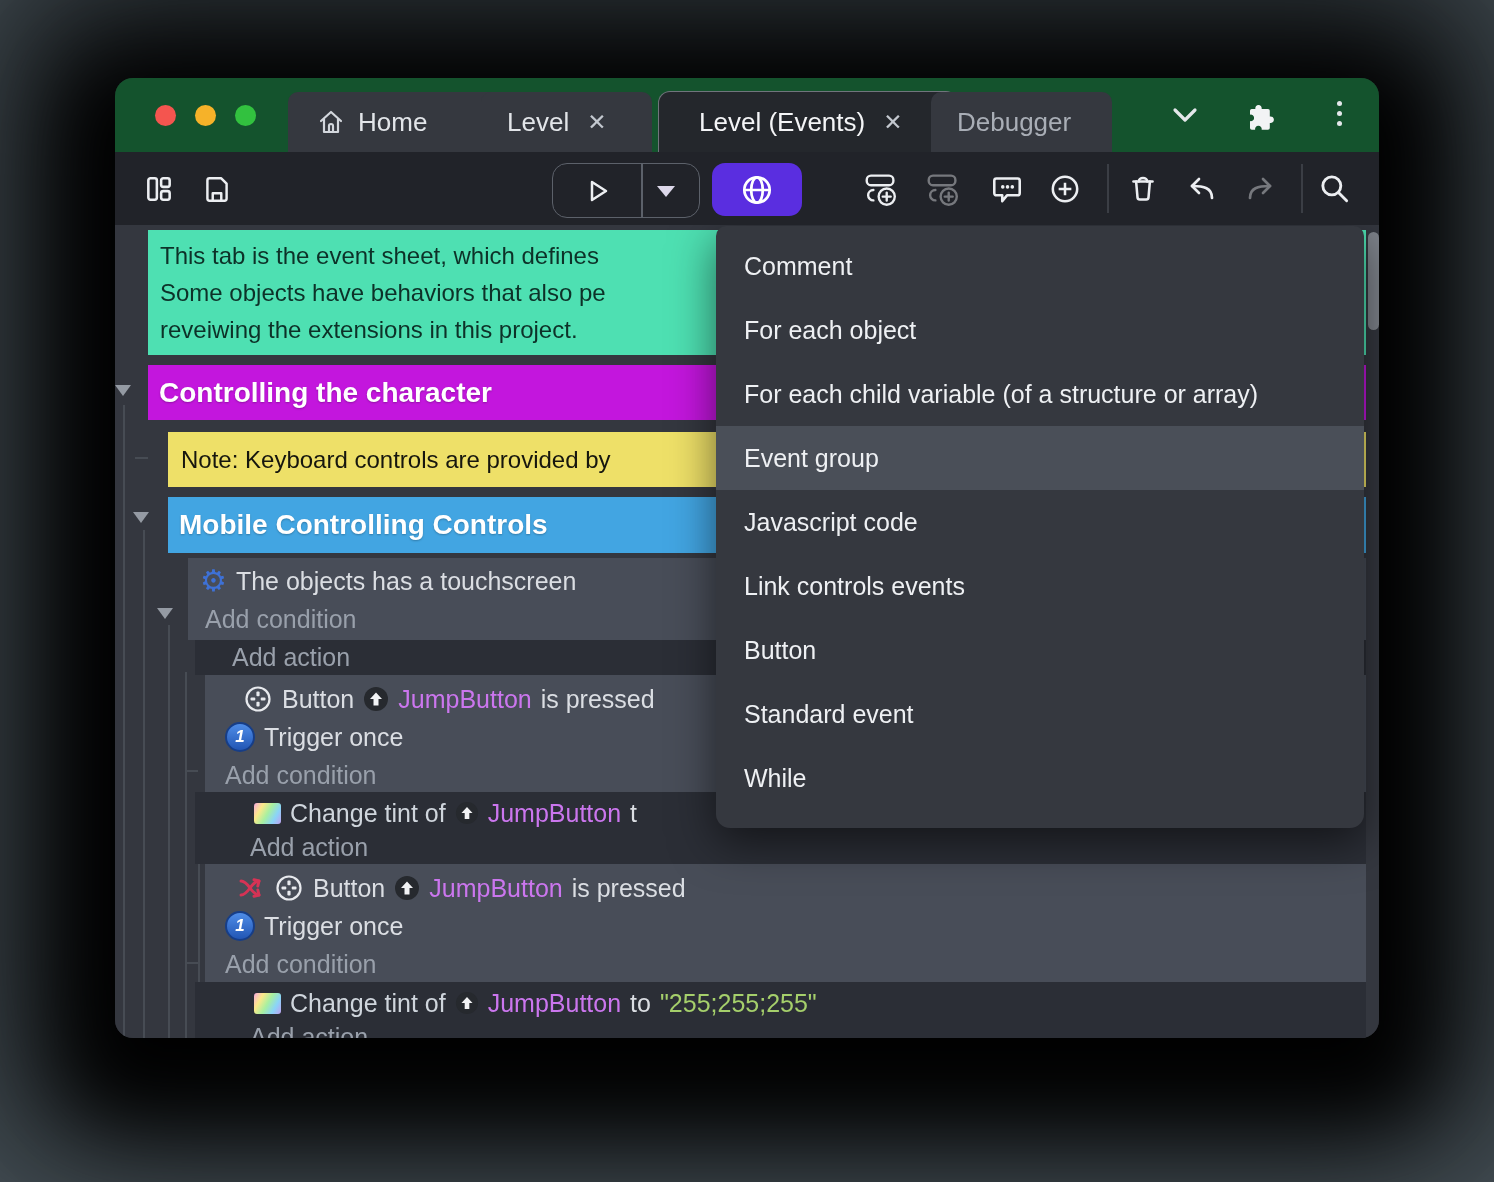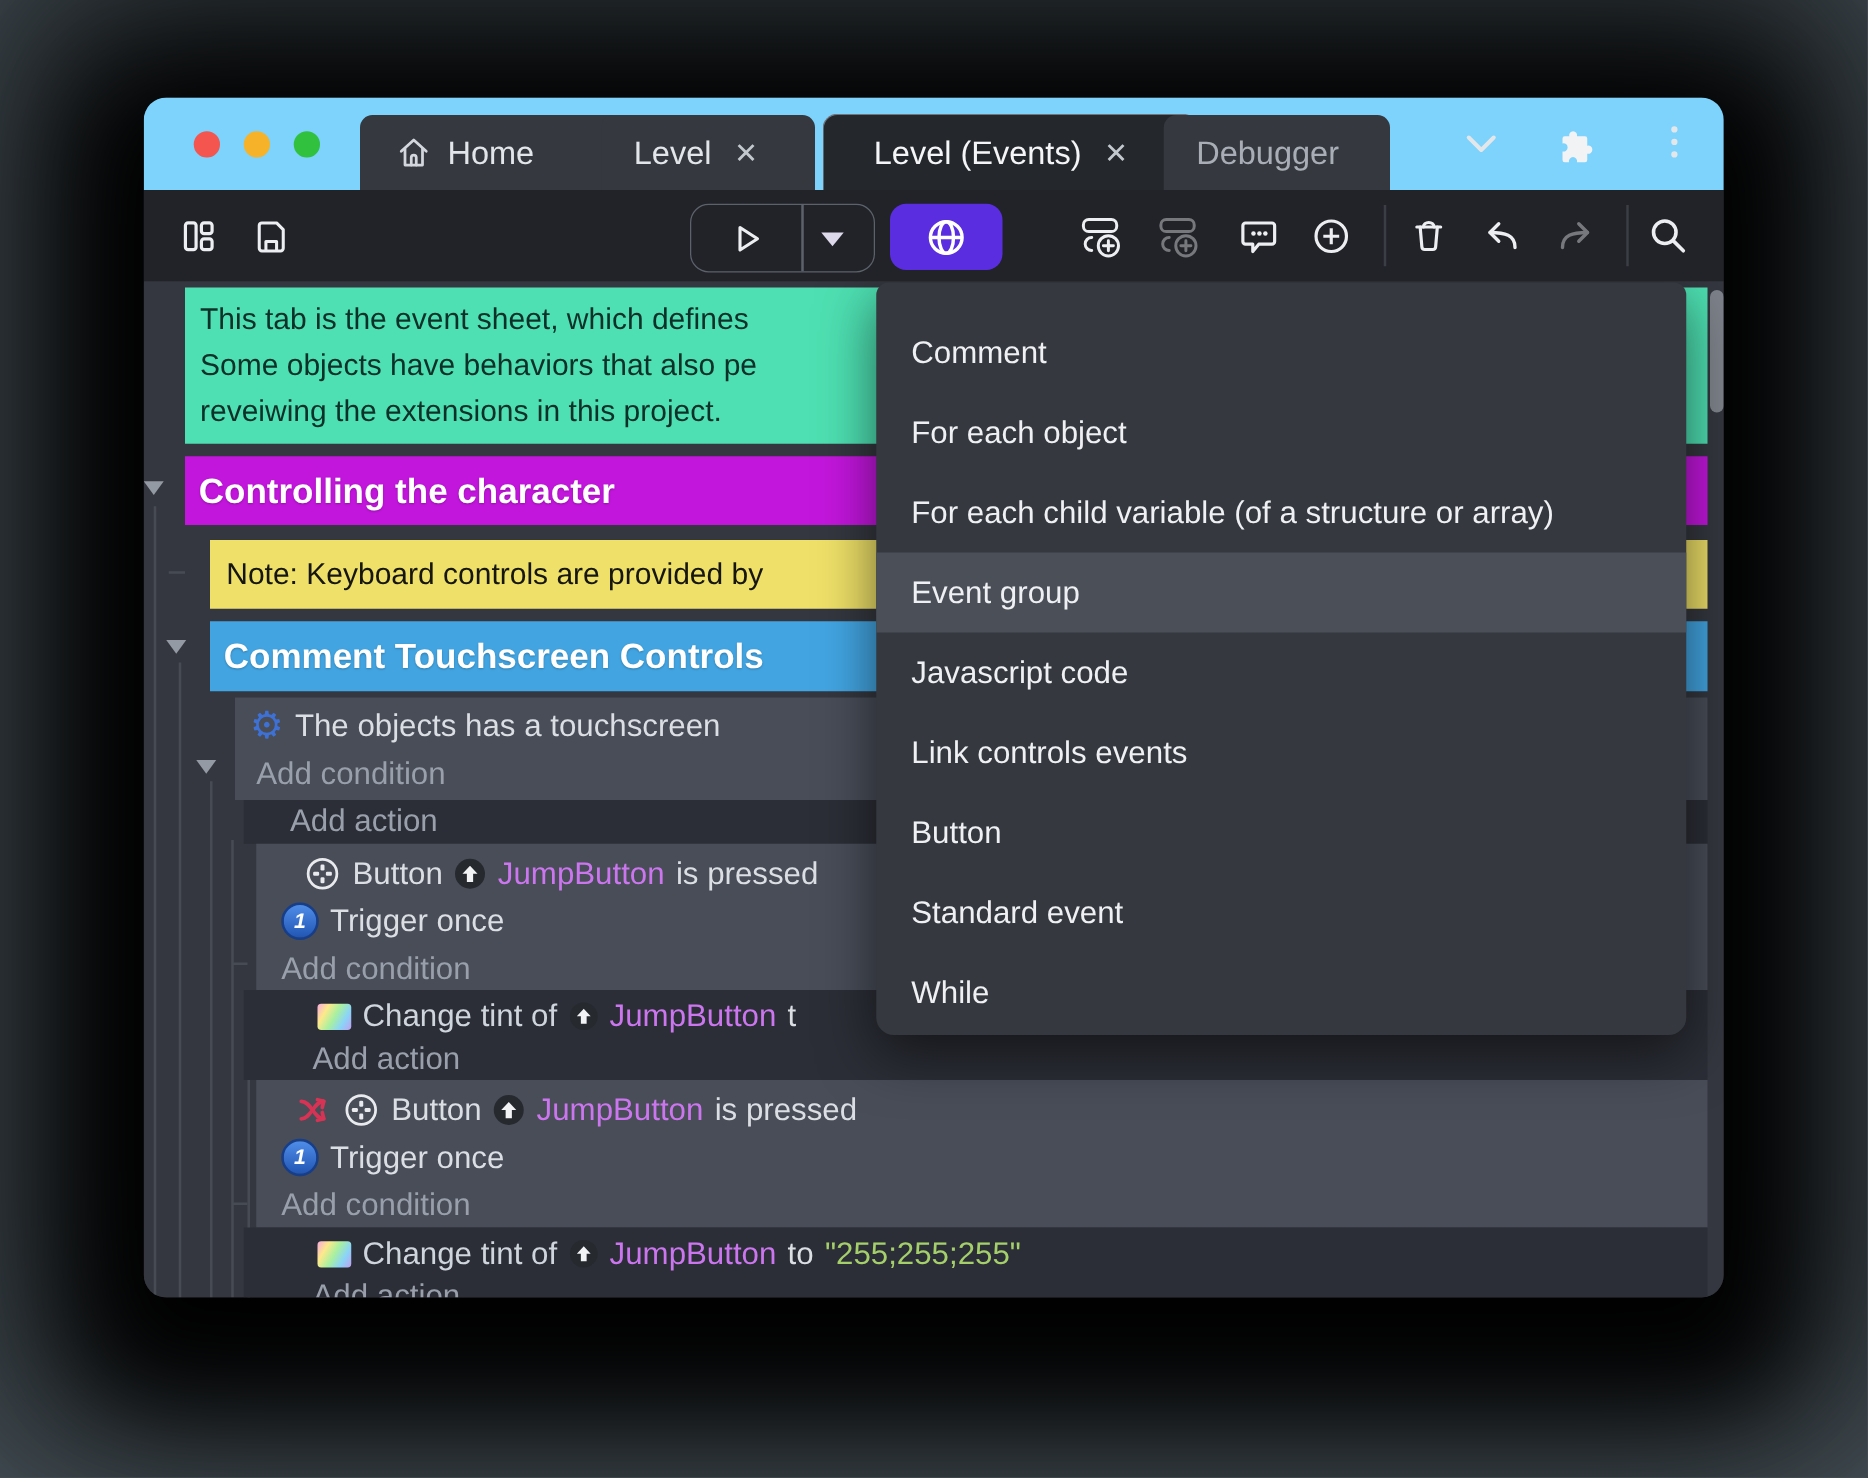--- a/index.html
+++ b/index.html
@@ -4,21 +4,21 @@
 <style>
   html,body{margin:0;padding:0;background:#49545b;}
   .stage{position:relative;width:1494px;height:1182px;overflow:hidden;background:#49545b;
          font-family:"Liberation Sans","DejaVu Sans",sans-serif;}
   .abs{position:absolute;}
 
   
   .window{position:absolute;left:115px;top:78px;width:1264px;height:960px;border-radius:18px;
           background:var(--chrome-bg,#202227);overflow:hidden;
           box-shadow:0 30px 80px 50px rgba(0,0,0,.95),0 0 180px 120px rgba(0,0,0,.82);}
-  .tabbar{position:absolute;left:0;top:0;right:0;height:74px;background:#7dd3fc;}
+  .tabbar{position:absolute;left:0;top:0;right:0;height:74px;background:#14532d;}
   .light{position:absolute;top:27px;width:21px;height:21px;border-radius:50%;}
   .tab{position:absolute;top:14px;height:60px;background:#35383f;border-radius:10px 10px 0 0;
        display:flex;align-items:center;gap:12px;color:#e2e5e9;font-size:26px;font-weight:500;}
   .tab.active{background:#24272c;border:1.5px solid #70747c;border-bottom:none;border-radius:12px 12px 0 0;top:13px;height:61px;color:#f4f5f7;}
   .tab .close{color:#c3c8cf;font-size:23px;margin-left:6px;}
   .toolbar{position:absolute;left:0;top:74px;right:0;height:73px;background:#212329;}
   .tbtn{position:absolute;top:18px;width:40px;height:38px;display:flex;align-items:center;justify-content:center;}
   .dim{opacity:.42;}
   .vsep{position:absolute;top:12px;width:2px;height:49px;background:#3b3e45;}
   .playgroup{position:absolute;left:437px;top:11px;width:146px;height:53px;border:1.5px solid #5c616a;border-radius:15px;}
@@ -47,22 +47,22 @@
   .val{color:var(--value-green,#a5cf6b);}
   .gear{color:#3e71d6;font-size:30px;line-height:1;font-family:"DejaVu Sans",sans-serif;}
   .onceicon{flex:none;width:26px;height:26px;border-radius:50%;background:linear-gradient(180deg,#4f8de8,#2256b4);
             border:2px solid #173e87;color:#fff;font-weight:700;font-style:italic;font-size:17px;
             display:flex;align-items:center;justify-content:center;}
   .tinticon{flex:none;width:27px;height:21px;border-radius:3px;
             background:linear-gradient(120deg,#f8a8e0 0%,#fde98a 25%,#a8f0a0 50%,#8ad4f8 75%,#c0a0f0 100%);}
   .scrollthumb{position:absolute;width:11px;border-radius:6px;background:#7e838b;}
 
   
-  .menu{position:absolute;left:586px;top:1px;width:648px;height:602px;background:var(--menu-bg,#35383f);
-        border-radius:10px 10px 14px 14px;box-shadow:0 14px 45px rgba(0,0,0,.55);padding-top:24px;box-sizing:border-box;}
+  .menu{position:absolute;left:601px;top:1px;width:648px;height:602px;background:var(--menu-bg,#35383f);
+        border-radius:10px 10px 14px 14px;box-shadow:0 14px 45px rgba(0,0,0,.55);padding-top:8px;box-sizing:border-box;}
   .menuitem{height:64px;line-height:64px;padding-left:28px;color:#eef0f3;font-size:25px;white-space:nowrap;}
   .menuitem.hl{background:var(--menu-highlight,#4a4f58);}
 
   svg{display:block;}
 </style>
 </head>
 <body>
 
 <div class="stage">
 <div class="window">
@@ -237,21 +237,21 @@
 
     <div class="block group" style="left:33px;top:140px;width:1218px;height:55px;background:var(--group-magenta,#c316dd);">
       <span>Controlling the character</span>
     </div>
 
     <div class="block note" style="left:53px;top:207px;width:1198px;height:55px;">
       <span>Note: Keyboard controls are provided by</span>
     </div>
 
     <div class="block group" style="left:53px;top:272px;width:1198px;height:56px;background:var(--group-blue,#42a5e2);">
-      <span>Comment Touchscreen Controls</span>
+      <span>Mobile Controlling Controls</span>
     </div>
 
     <div class="block cond" style="left:73px;top:333px;width:1178px;height:82px;padding-top:4px;">
       <div class="ev-line" style="padding-left:12px;">
         <span class="gear">⚙</span>
         <span>The objects has a touchscreen</span>
       </div>
       <div class="ev-line dimtext" style="padding-left:17px;">
         <span>Add condition</span>
       </div>

